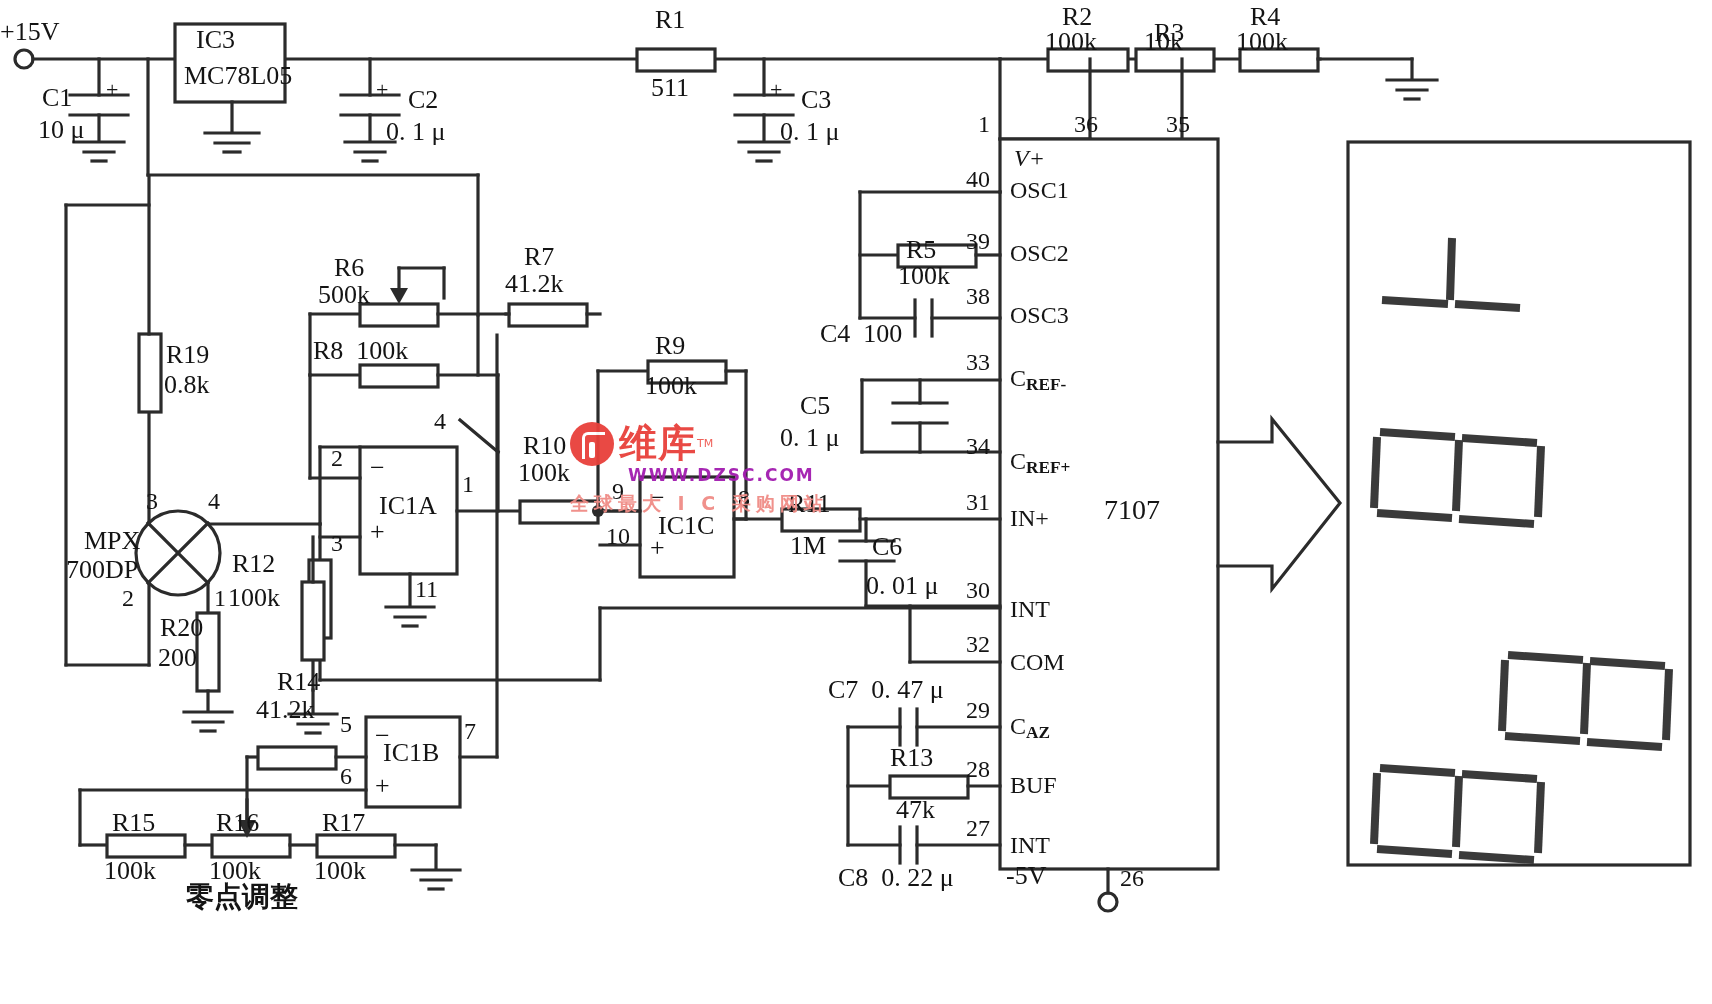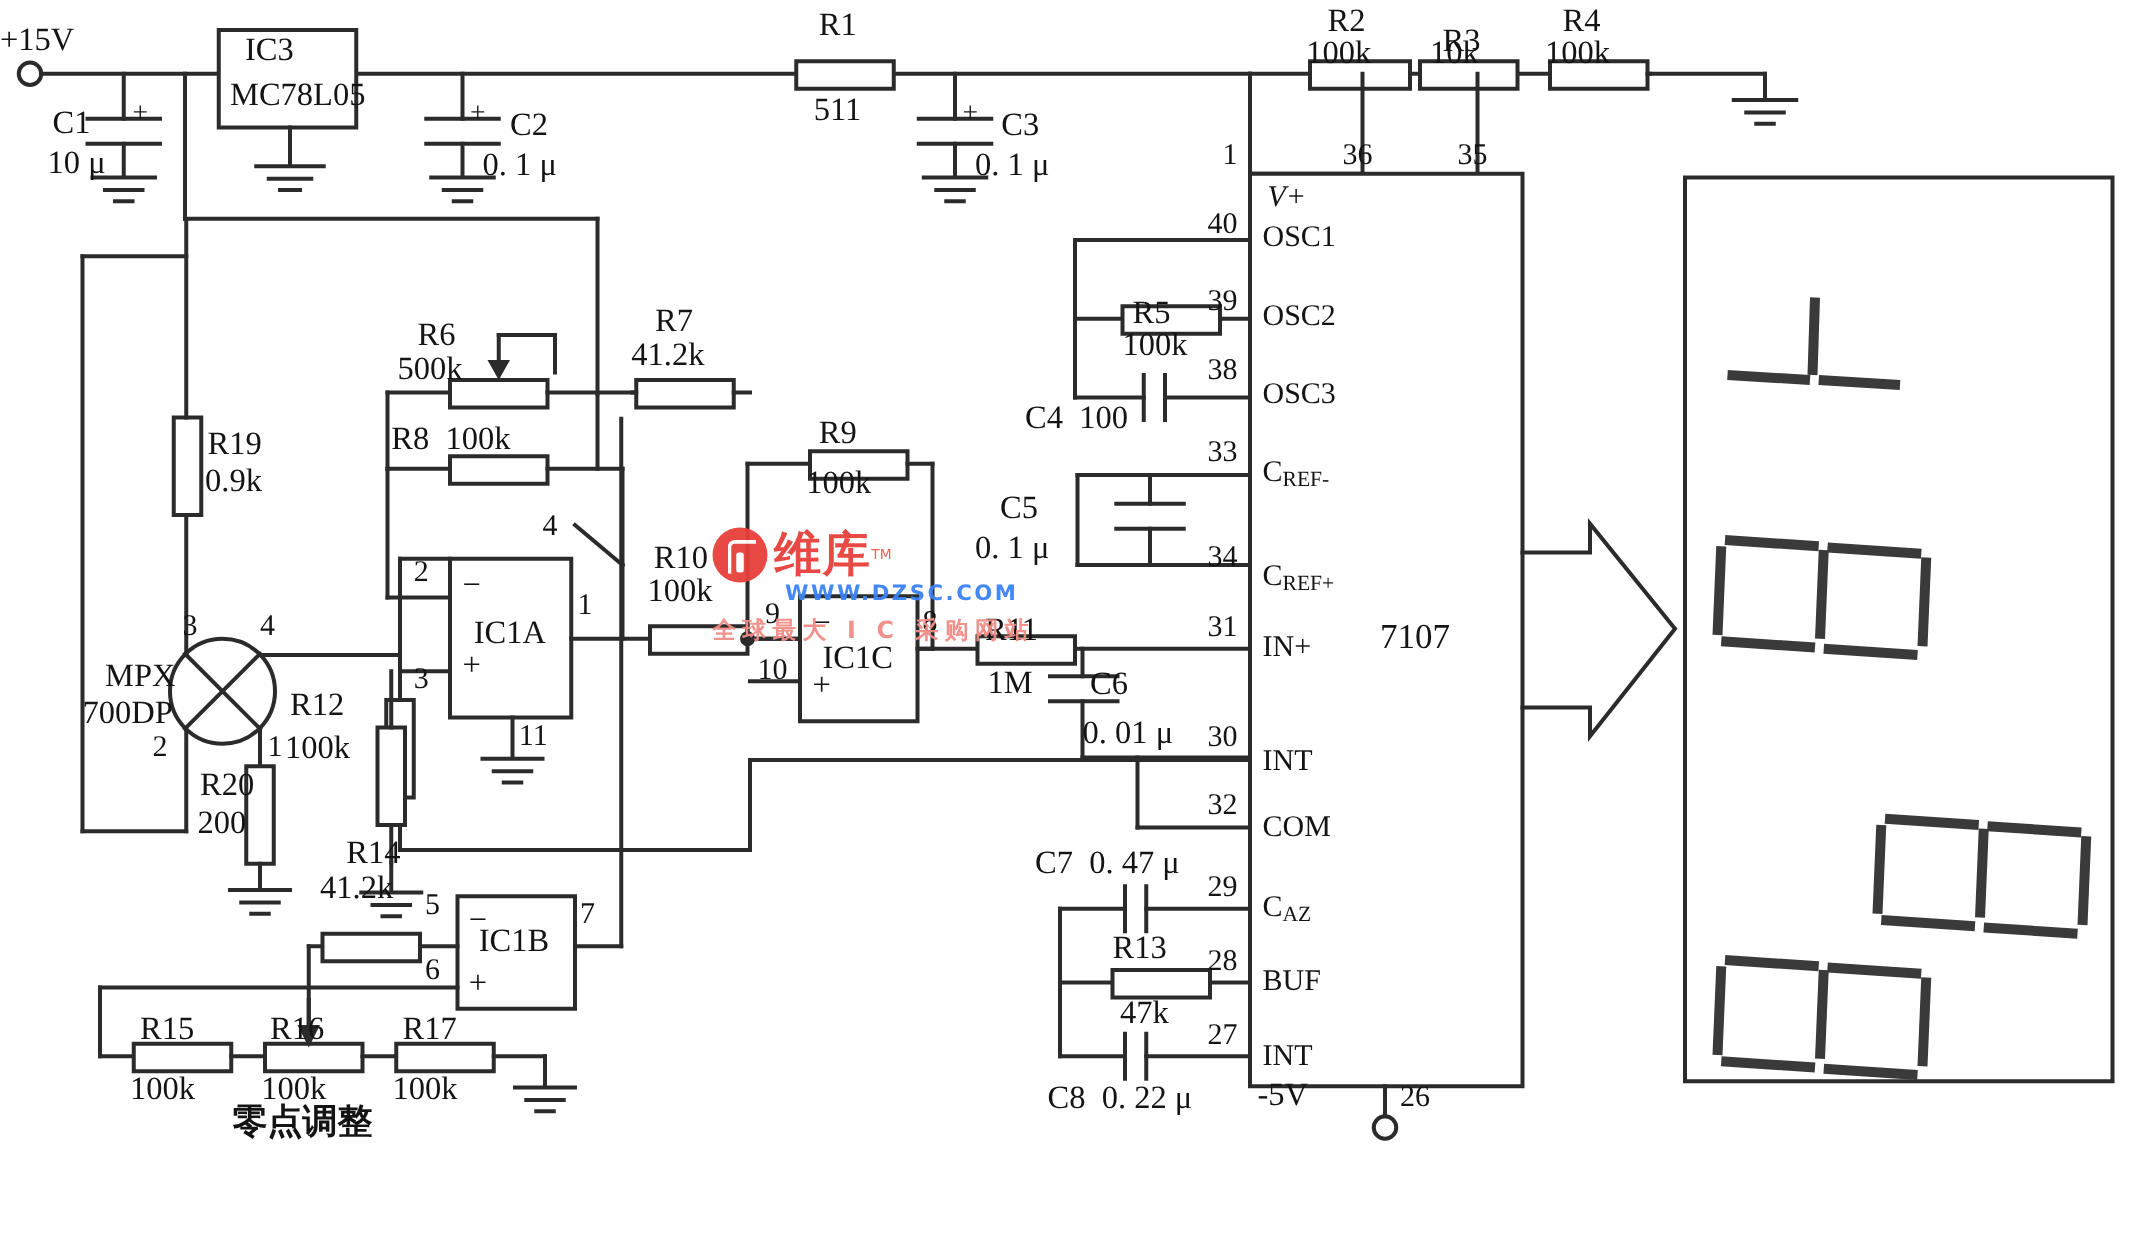--- a/index.html
+++ b/index.html
@@ -9,28 +9,28 @@
   svg#sch{position:absolute;left:0;top:0;width:1712px;height:1004px;}
   .lbl{position:absolute;font-family:"Liberation Serif",serif;color:#141414;white-space:pre;line-height:1.05;}
   .t26{font-size:26px;}
   .t24{font-size:24px;}
   .t22{font-size:22px;}
   .t28{font-size:28px;}
   .wm{position:absolute;opacity:.95;pointer-events:none;}
   .wm-row1{display:flex;align-items:center;}
   .wm-cn{font-family:"DejaVu Sans",sans-serif;font-weight:bold;color:#e8403a;font-size:38px;letter-spacing:1px;}
   .wm-cn2{font-family:"DejaVu Sans",sans-serif;font-weight:bold;color:#ef5a52;font-size:34px;letter-spacing:1px;}
-  .wm-url{font-family:"DejaVu Sans",sans-serif;font-weight:bold;color:#3b82f6;font-size:17px;letter-spacing:2px;}
+  .wm-url{font-family:"DejaVu Sans",sans-serif;font-weight:bold;color:#a21caf;font-size:17px;letter-spacing:2px;}
   .wm-sub{font-family:"DejaVu Sans",sans-serif;font-weight:bold;color:#f08c86;font-size:19px;letter-spacing:5px;}
   .wm-tm{font-family:"DejaVu Sans",sans-serif;color:#ef5a52;font-size:11px;vertical-align:super;}
   .wm-logo{width:44px;height:44px;border-radius:50%;background:#e8403a;display:inline-block;position:relative;margin-right:5px;}
   .wm-logo:before{content:"";position:absolute;left:12px;top:10px;width:20px;height:24px;
      border-left:3px solid #fff;border-top:3px solid #fff;border-radius:6px 0 0 0;}
   .wm-logo:after{content:"";position:absolute;left:19px;top:20px;width:6px;height:16px;background:#fff;border-radius:2px;}
-  .sub{font-size:.72em;vertical-align:-0.22em;}
+  .sub{font-size:.72em;vertical-align:-0.22em;font-weight:bold;}
   .ital{font-style:italic;}
 </style>
 </head>
 <body>
 
 <div id="root">
 
 <svg id="sch" viewBox="0 0 1712 1004">
   <defs>
     <style>
@@ -452,21 +452,21 @@
 <div class="lbl t26" style="left:523px;top:432px;text-align:right;">R10</div>
 <div class="lbl t26" style="left:518px;top:459px;">100k</div>
 
 <div class="lbl t26" style="left:232px;top:550px;">R12</div>
 <div class="lbl t26" style="left:228px;top:584px;">100k</div>
 
 <div class="lbl t26" style="left:160px;top:614px;">R20</div>
 <div class="lbl t26" style="left:158px;top:644px;">200</div>
 
 <div class="lbl t26" style="left:166px;top:341px;">R19</div>
-<div class="lbl t26" style="left:164px;top:371px;">0.9k</div>
+<div class="lbl t26" style="left:164px;top:371px;">0.8k</div>
 
 <div class="lbl t26" style="left:277px;top:668px;">R14</div>
 <div class="lbl t26" style="left:256px;top:696px;">41.2k</div>
 
 <div class="lbl t26" style="left:112px;top:809px;">R15</div>
 <div class="lbl t26" style="left:104px;top:857px;">100k</div>
 <div class="lbl t26" style="left:216px;top:809px;">R16</div>
 <div class="lbl t26" style="left:209px;top:857px;">100k</div>
 <div class="lbl t26" style="left:322px;top:809px;">R17</div>
 <div class="lbl t26" style="left:314px;top:857px;">100k</div>

